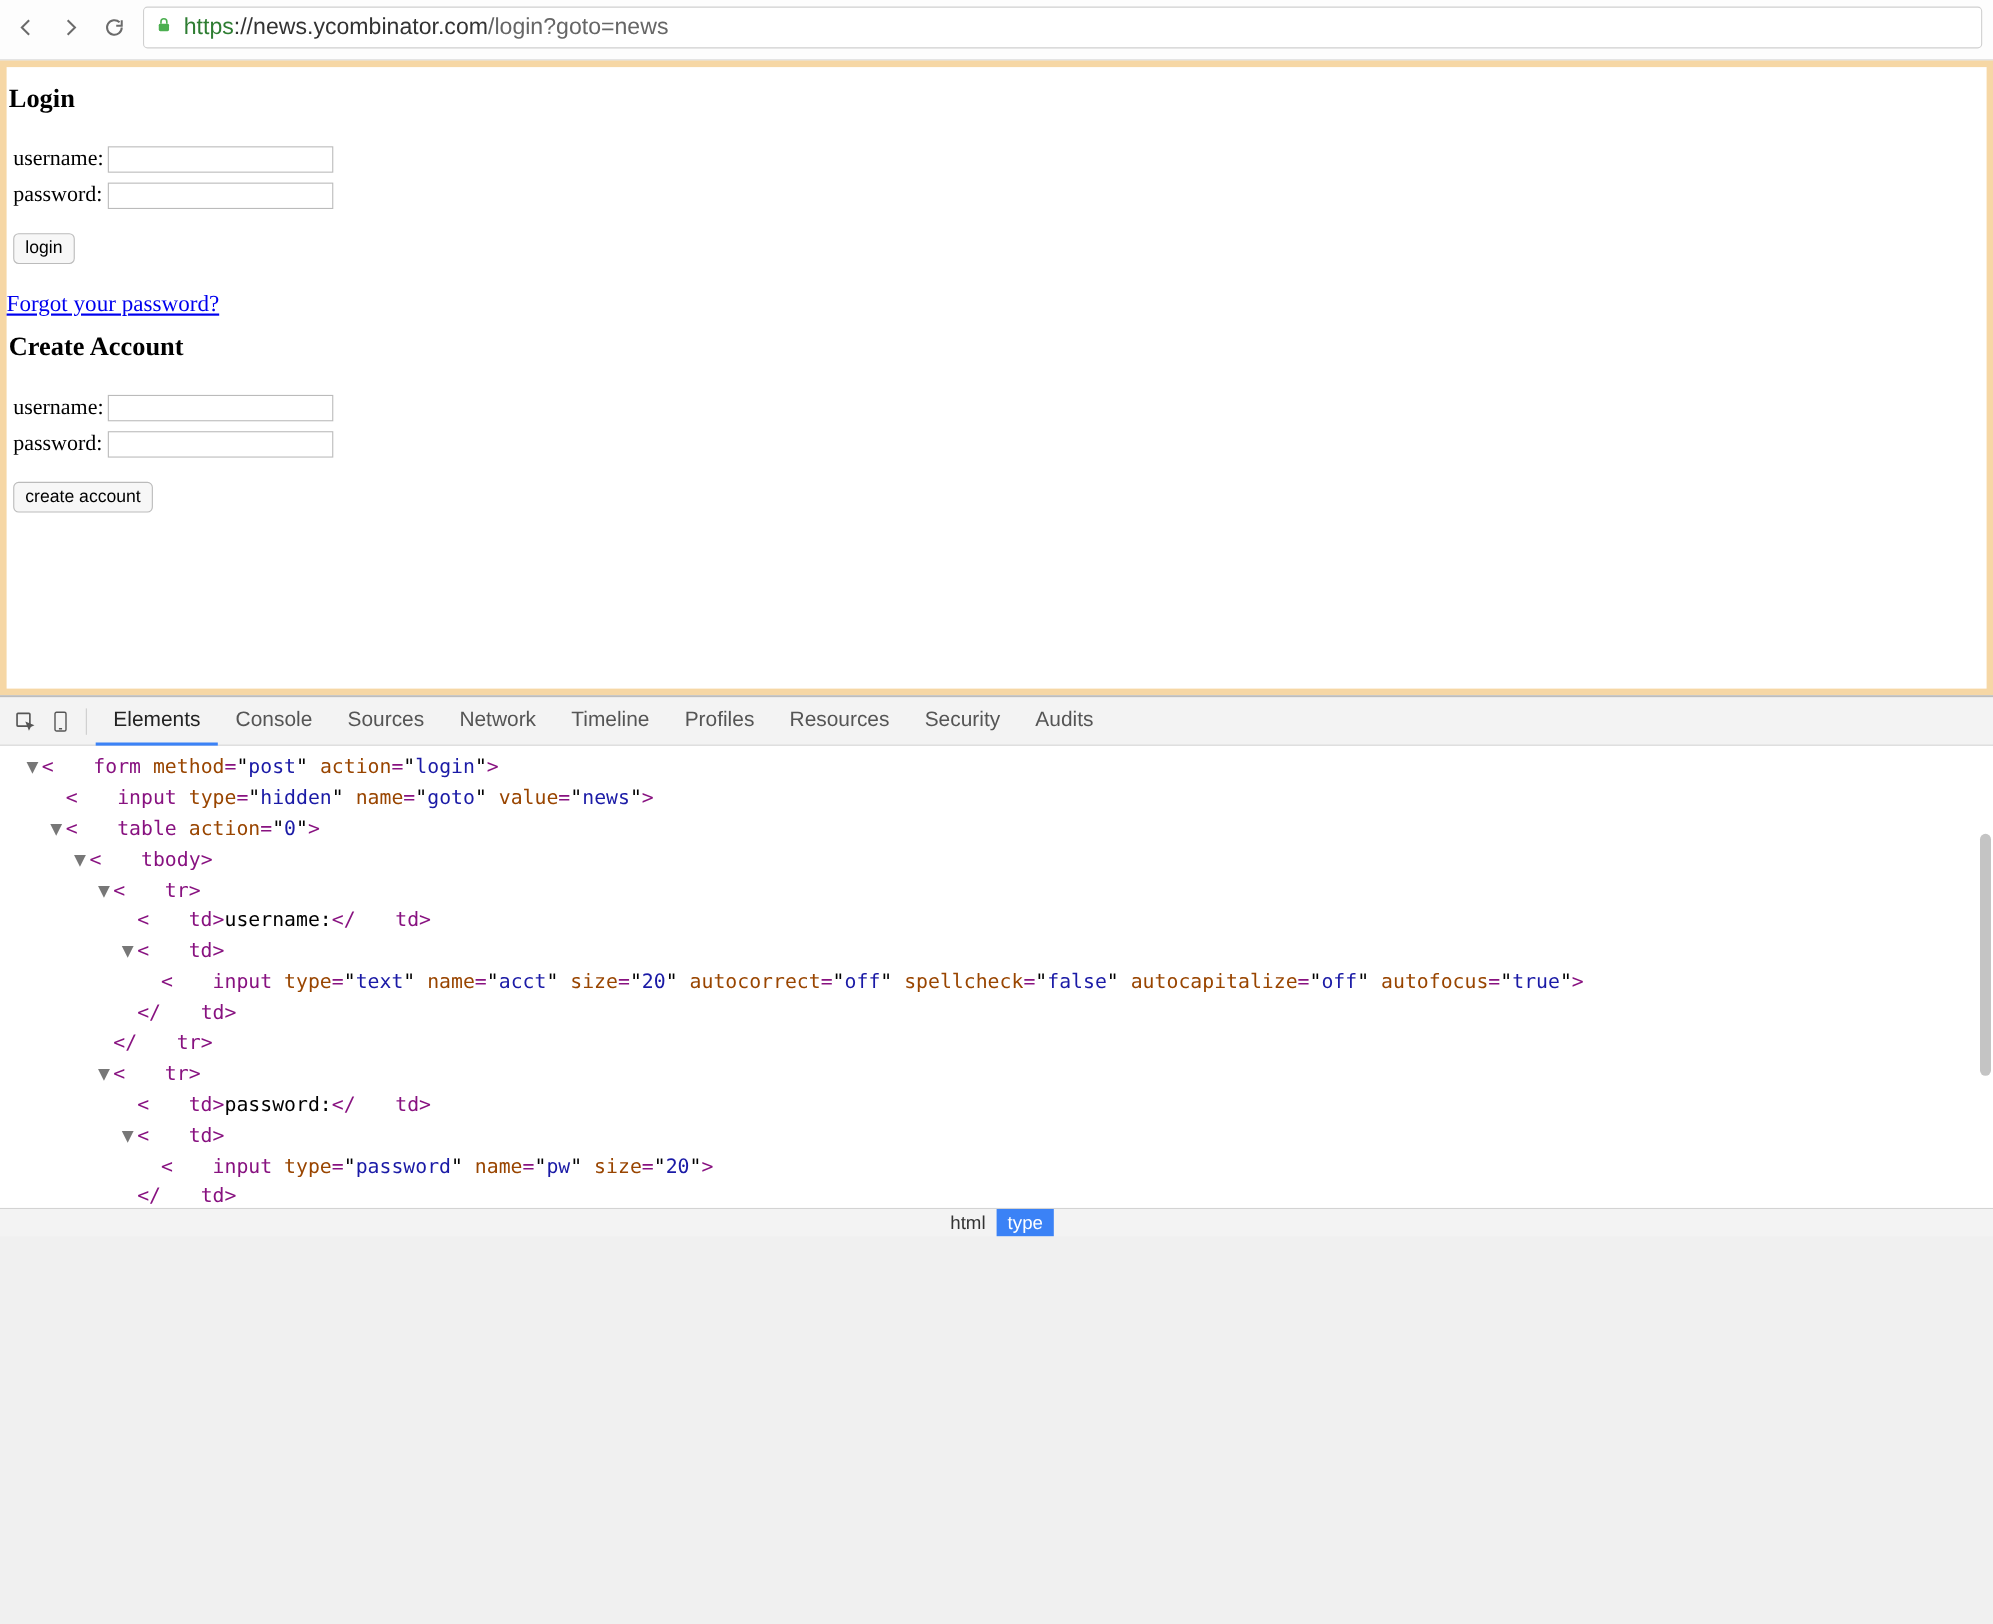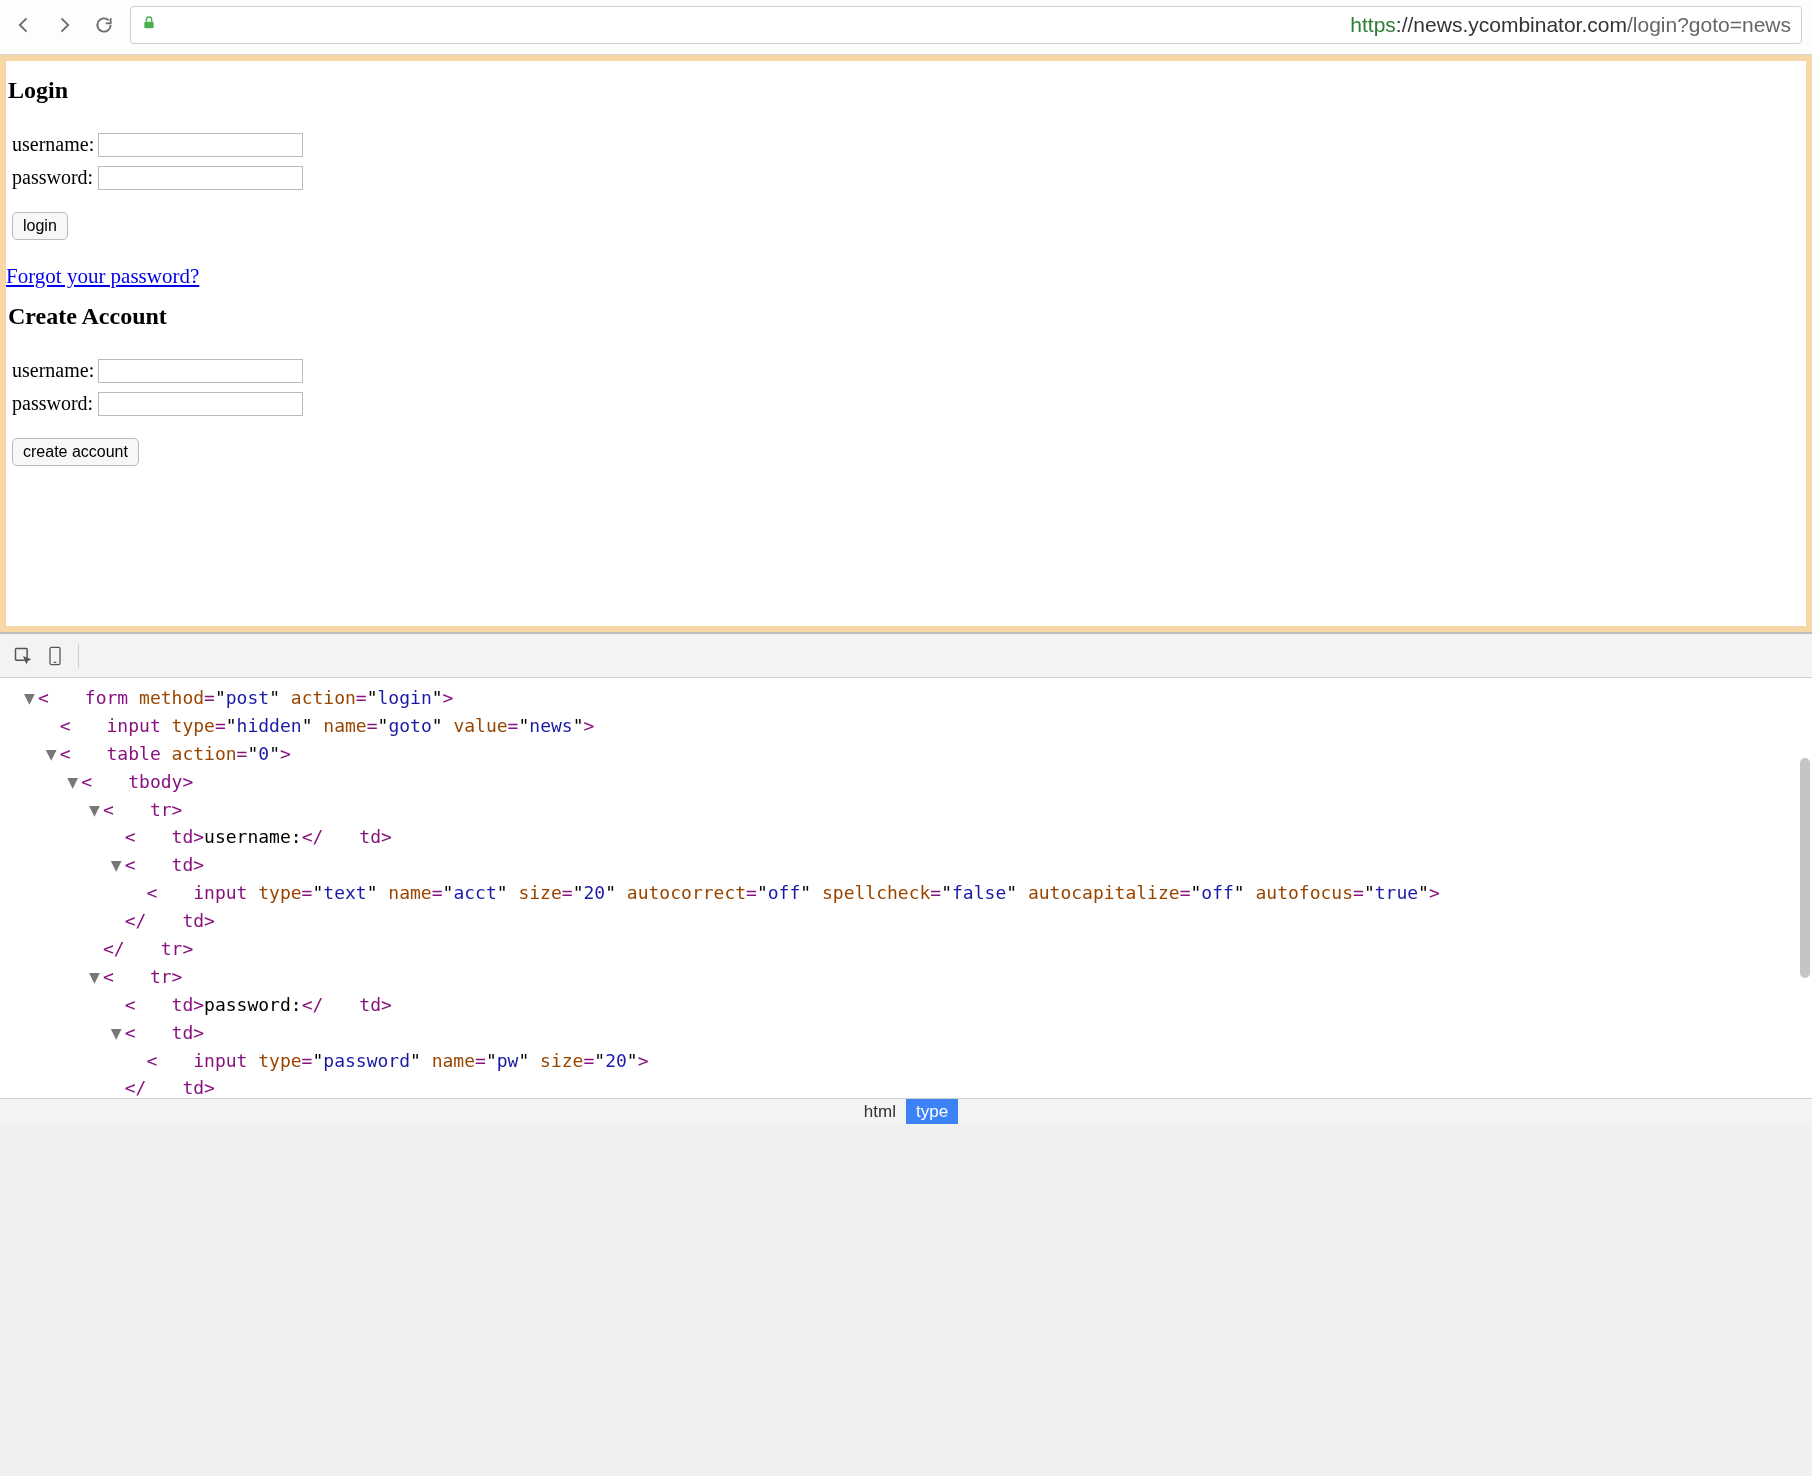--- a/index.html
+++ b/index.html
@@ -34,21 +34,20 @@
     align-items:center;
     gap:10px;
     background:#fff;
     border:1px solid #d0d0d0;
     border-radius:4px;
     padding:6px 10px;
     font-size:21px;
     color:#333;
     overflow:hidden;
     white-space:nowrap;
-    justify-content:space-between;
   }
   .lock-icon { color:#4caf50; font-size:16px; }
   .url-scheme { color:#2e7d32; }
   .url-host { color:#333; }
   .url-path { color:#666; }
 
   
   .page-outer {
     background:#f6d7a5;
     padding:6px 6px 6px 6px;
@@ -250,20 +249,31 @@
           <path d="M12 12 L22 16 L18 18 L16 22 Z" fill="currentColor" stroke="none"></path>
         </svg>
     </div>
     <div class="devtools-icon">
       <svg width="18" height="20" viewBox="0 0 24 28" fill="none" stroke="currentColor" stroke-width="1.8">
           <rect x="5" y="2" width="14" height="24" rx="2"></rect>
           <line x1="10" y1="23" x2="14" y2="23"></line>
         </svg>
     </div>
     <div class="dt-sep"></div>
+    <div id="dt-tabs-host" style="display: flex;">
+        <div class="dt-tab active">Elements</div>
+        <div class="dt-tab">Console</div>
+        <div class="dt-tab">Sources</div>
+        <div class="dt-tab">Network</div>
+        <div class="dt-tab">Timeline</div>
+        <div class="dt-tab">Profiles</div>
+        <div class="dt-tab">Resources</div>
+        <div class="dt-tab">Security</div>
+        <div class="dt-tab">Audits</div>
+      </div>
   </div>
 
   <div class="elements-panel">
     <div id="elements-lines">
         <div class="line"><span class="tri">▼ </span><span class="punct">&lt;</span><span class="tag">form</span> <span class="attr-name">method</span><span class="punct">=</span>"<span class="attr-val">post</span>" <span class="attr-name">action</span><span class="punct">=</span>"<span class="attr-val">login</span>"<span class="punct">&gt;</span></div>
         <div class="line">  <span class="tri">  </span><span class="punct">&lt;</span><span class="tag">input</span> <span class="attr-name">type</span><span class="punct">=</span>"<span class="attr-val">hidden</span>" <span class="attr-name">name</span><span class="punct">=</span>"<span class="attr-val">goto</span>" <span class="attr-name">value</span><span class="punct">=</span>"<span class="attr-val">news</span>"<span class="punct">&gt;</span></div>
         <div class="line">  <span class="tri">▼ </span><span class="punct">&lt;</span><span class="tag">table</span> <span class="attr-name">action</span><span class="punct">=</span>"<span class="attr-val">0</span>"<span class="punct">&gt;</span></div>
         <div class="line">    <span class="tri">▼ </span><span class="punct">&lt;</span><span class="tag">tbody</span><span class="punct">&gt;</span></div>
         <div class="line">      <span class="tri">▼ </span><span class="punct">&lt;</span><span class="tag">tr</span><span class="punct">&gt;</span></div>
         <div class="line">        <span class="tri">  </span><span class="punct">&lt;</span><span class="tag">td</span><span class="punct">&gt;</span><span class="txt">username:</span><span class="punct">&lt;/</span><span class="tag">td</span><span class="punct">&gt;</span></div>

